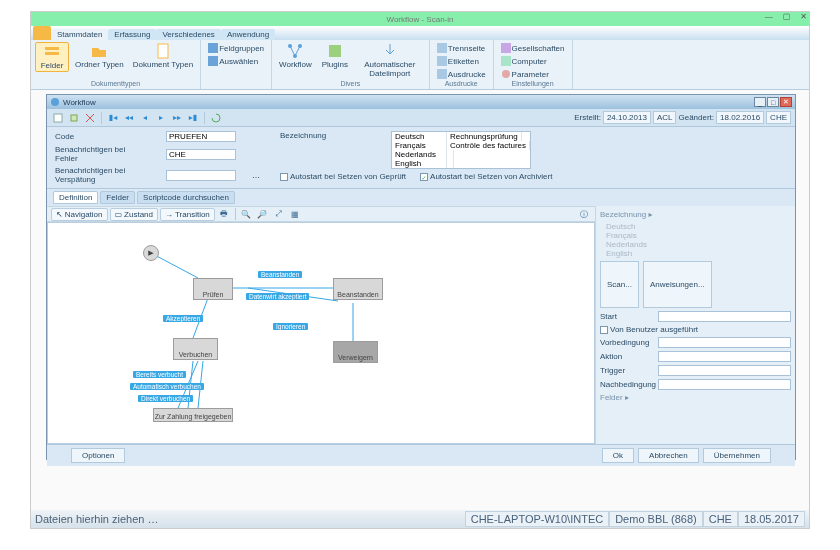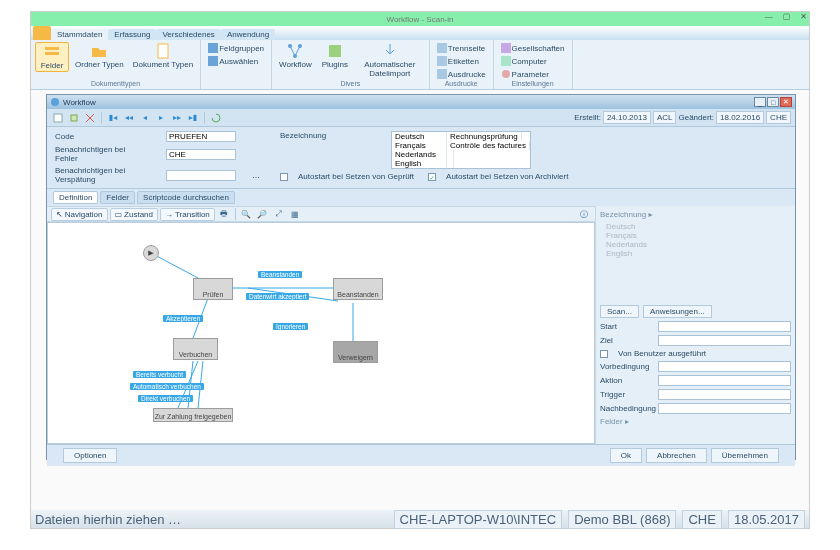--- a/index.html
+++ b/index.html
@@ -59,21 +59,21 @@
   .fld{display:flex;align-items:center;gap:16px;}
   .fld label{width:95px;color:#2b4b66;}
   .fld .inp{background:#fff;border:1px solid #a9c2d7;padding:0 2px;height:11px;
             min-width:70px;}
   .fld .inp.short{min-width:30px;}
   .fld .after{color:#2b4b66;}
   .langbox{border:1px solid #a9c2d7;background:#fff;}
   .langbox .row{display:flex;}
   .langbox .row span{padding:0 3px;border-right:1px solid #dbe6ef;}
   .langbox .row span:first-child{width:55px;}
-  .chk{display:flex;align-items:flex-end;gap:10px;color:#2b4b66;}
+  .chk{display:flex;align-items:flex-end;gap:2px;color:#2b4b66;}
   .chk .box{width:8px;height:8px;border:1px solid #7b96ae;background:#fff;
             display:flex;align-items:center;justify-content:center;font-size:6px;color:#3a6;}
 
   .subtabs{display:flex;gap:2px;padding:2px 6px;background:#d9e8f4;}
   .subtabs .st{padding:1px 5px;background:#c9def0;border:1px solid #b1c9dc;
                border-radius:2px 2px 0 0;cursor:pointer;color:#2b4b66;}
   .subtabs .st.active{background:#fff;}
 
   .editor{display:flex;height:238px;}
   .canvas-col{flex:1;display:flex;flex-direction:column;}
@@ -93,32 +93,32 @@
   .tag{position:absolute;background:#37a7e6;color:#fff;font-size:6.5px;
        padding:0 3px;border-radius:1px;}
   .edge{position:absolute;stroke:#37a7e6;stroke-width:1;fill:none;}
 
   .props{width:200px;background:#e5eff7;border-left:1px solid #c6d7e4;
          padding:4px;display:flex;flex-direction:column;gap:3px;}
   .props .sec{color:#7892aa;}
   .props .prow{display:flex;align-items:center;gap:3px;}
   .props .prow label{width:55px;color:#2b4b66;}
   .props .prow .pinp{flex:1;height:11px;background:#fff;border:1px solid #a9c2d7;}
-  .props .pbtn{padding:1px 6px;background:#eff6fb;border:1px solid #b3cadd;
-               cursor:pointer;color:#2b4b66;margin-top:44px;}
+  .props .pbtn{padding:18px 6px;background:#eff6fb;border:1px solid #b3cadd;
+               cursor:pointer;color:#2b4b66;}
 
   .dlg-foot{height:22px;border-top:1px solid #b0c8db;background:#d9e8f4;
-            display:flex;align-items:center;padding:0 16px;gap:4px;}
+            display:flex;align-items:center;padding:0 24px;gap:4px;}
   .dlg-foot .fbtn{padding:2px 10px;background:#eff6fb;border:1px solid #b3cadd;
                   cursor:pointer;color:#2b4b66;}
 
   
   .taskbar{position:absolute;left:0;right:0;bottom:0;height:18px;
            background:linear-gradient(#eef3f7,#d6e1ea);display:flex;
-           align-items:center;padding:0 4px;gap:6px;font-size:13px;color:#4a617a;}
+           align-items:center;padding:0 4px;gap:0;font-size:11px;color:#4a617a;}
   .taskbar .c{padding:1px 5px;background:#eaf1f7;border:1px solid #c3d2df;}
   .taskbar .spacer{flex:1;}
 </style>
 </head>
 <body>
 
 <div class="outer">
   <div class="titlebar">
     <span>Workflow - Scan-in</span>
     <div class="wincontrols">
@@ -427,24 +427,20 @@
         <div class="sec">Bezeichnung ▸</div>
         <div style="color:#aab8c5;padding-left:6px">Deutsch<br>Français<br>Nederlands<br>English</div>
         <div style="display:flex;gap:4px">
           <div class="pbtn">Scan...</div>
           <div class="pbtn">Anweisungen...</div>
         </div>
         <div class="prow">
             <label>Start</label>
             <div class="pinp"></div>
           </div>
-        <div class="prow">
-            <label>Ziel</label>
-            <div class="pinp"></div>
-          </div>
         <div class="chk">
             <div class="box"></div>
             <span>Von Benutzer ausgeführt</span>
           </div>
         <div class="prow">
             <label>Vorbedingung</label>
             <div class="pinp"></div>
           </div>
         <div class="prow">
             <label>Aktion</label>

